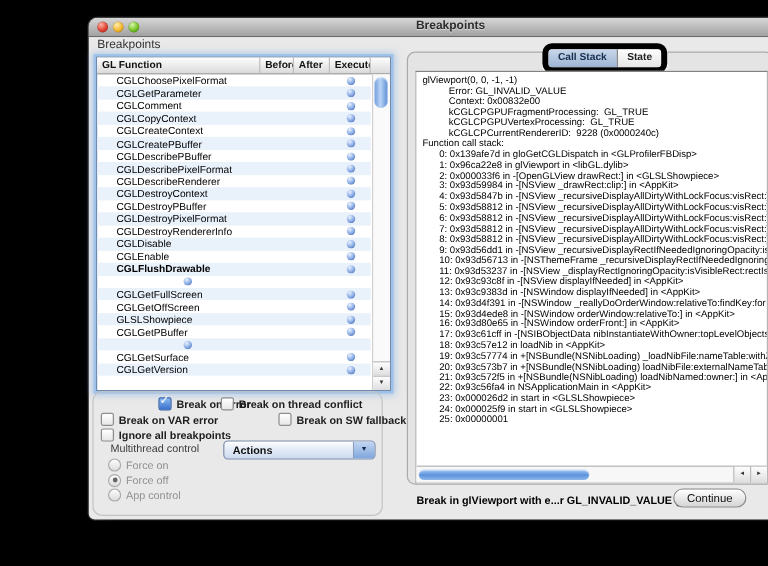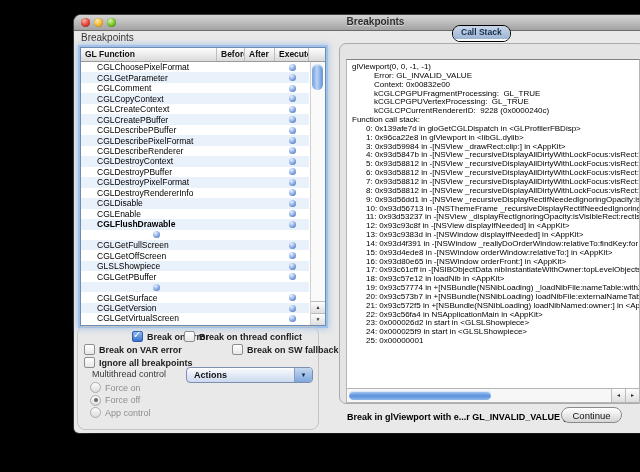--- a/index.html
+++ b/index.html
@@ -58,22 +58,22 @@
   .radiocirc.sel::after{content:"";position:absolute;left:2.5px;top:2.5px;width:4px;height:4px;border-radius:50%;background:#666;}
   .radiolabel{font-size:9px;color:#8f8f8f;white-space:nowrap;}
   .popup{position:absolute;left:112px;top:352px;width:127px;height:16px;border:1px solid #7d8eb0;border-radius:4px;
          background:linear-gradient(#fafcff,#ccd9ee);box-shadow:inset 0 1px 0 #fff;box-sizing:border-box;}
   .popup .pval{position:absolute;left:7px;top:1px;font-size:9px;font-weight:700;color:#101010;line-height:13px;}
   .popup .pcap{position:absolute;right:0;top:0;bottom:0;width:17px;border-left:1px solid #8b9cbc;border-radius:0 3px 3px 0;
          background:linear-gradient(#c4d7f2,#7ea6dd);text-align:center;font-size:6px;color:#14284a;line-height:14px;}
   
   .rightbox{position:absolute;left:265px;top:28px;width:306px;height:361px;background:#e4e4e4;
             border:1px solid #ababab;border-radius:7px;box-sizing:border-box;}
-  .tabs{position:absolute;left:378px;top:10px;height:15px;display:flex;border:1px solid #000000;border-radius:8px;
-        overflow:hidden;box-shadow:0 1px 1px rgba(255,255,255,.6);flex-direction:column;}
+  .tabs{position:absolute;left:378px;top:21px;height:15px;display:flex;border:5px solid #000000;border-radius:8px;
+        overflow:hidden;box-shadow:0 1px 1px rgba(255,255,255,.6);}
   .tab{font-size:8.5px;font-weight:700;padding:0 8px;line-height:13px;background:linear-gradient(#fdfdfd,#e6e6e6);color:#222;}
   .tab.sel{background:linear-gradient(#c9d7ea,#9db5d3);color:#142c4e;}
   .tab + .tab{border-left:1px solid #878787;}
   .console{position:absolute;left:272px;top:44px;width:294px;height:344px;background:#fff;
            border:1px solid #b5b5b5;border-top-color:#828282;box-sizing:border-box;overflow:hidden;}
   .ctext{position:absolute;left:0;top:0;right:0;bottom:13px;overflow:hidden;padding:3px 0 0 5px;}
   .cline{font-size:8px;line-height:8.85px;color:#000;white-space:pre;}
   .cline.ind1{padding-left:14px;}
   .cline.ind2{padding-left:22px;}
   .hscroll{position:absolute;left:0;right:0;bottom:0;height:13px;background:#f7f7f7;border-top:1px solid #b5b5b5;}
@@ -296,28 +296,20 @@
           </div>
         </div>
         <div class="trow">
           <div class="cell c-name">CGLGetVersion</div>
           <div class="cell c-before"></div>
           <div class="cell c-after"></div>
           <div class="cell c-exec">
             <div class="orb"></div>
           </div>
         </div>
-        <div class="trow">
-          <div class="cell c-name">CGLGetVirtualScreen</div>
-          <div class="cell c-before"></div>
-          <div class="cell c-after"></div>
-          <div class="cell c-exec">
-            <div class="orb"></div>
-          </div>
-        </div>
       </div>
     <div class="vscroll">
       <div class="vthumb"></div>
       <div class="varrows">
         <div class="varrow">▲</div>
         <div class="varrow">▼</div>
       </div>
     </div>
   </div>
 
@@ -376,20 +368,21 @@
     <div class="ctext">
         <div class="cline ind0">glViewport(0, 0, -1, -1)</div>
         <div class="cline ind2">Error: GL_INVALID_VALUE</div>
         <div class="cline ind2">Context: 0x00832e00</div>
         <div class="cline ind2">kCGLCPGPUFragmentProcessing:  GL_TRUE</div>
         <div class="cline ind2">kCGLCPGPUVertexProcessing:  GL_TRUE</div>
         <div class="cline ind2">kCGLCPCurrentRendererID:  9228 (0x0000240c)</div>
         <div class="cline ind0">Function call stack:</div>
         <div class="cline ind1">0: 0x139afe7d in gloGetCGLDispatch in &lt;GLProfilerFBDisp&gt;</div>
         <div class="cline ind1">1: 0x96ca22e8 in glViewport in &lt;libGL.dylib&gt;</div>
+        <div class="cline ind1">2: 0x000033f6 in -[OpenGLView drawRect:] in &lt;GLSLShowpiece&gt;</div>
         <div class="cline ind1">3: 0x93d59984 in -[NSView _drawRect:clip:] in &lt;AppKit&gt;</div>
         <div class="cline ind1">4: 0x93d5847b in -[NSView _recursiveDisplayAllDirtyWithLockFocus:visRect:]</div>
         <div class="cline ind1">5: 0x93d58812 in -[NSView _recursiveDisplayAllDirtyWithLockFocus:visRect:]</div>
         <div class="cline ind1">6: 0x93d58812 in -[NSView _recursiveDisplayAllDirtyWithLockFocus:visRect:]</div>
         <div class="cline ind1">7: 0x93d58812 in -[NSView _recursiveDisplayAllDirtyWithLockFocus:visRect:]</div>
         <div class="cline ind1">8: 0x93d58812 in -[NSView _recursiveDisplayAllDirtyWithLockFocus:visRect:]</div>
         <div class="cline ind1">9: 0x93d56dd1 in -[NSView _recursiveDisplayRectIfNeededIgnoringOpacity:is</div>
         <div class="cline ind1">10: 0x93d56713 in -[NSThemeFrame _recursiveDisplayRectIfNeededIgnoring</div>
         <div class="cline ind1">11: 0x93d53237 in -[NSView _displayRectIgnoringOpacity:isVisibleRect:rectIs</div>
         <div class="cline ind1">12: 0x93c93c8f in -[NSView displayIfNeeded] in &lt;AppKit&gt;</div>

